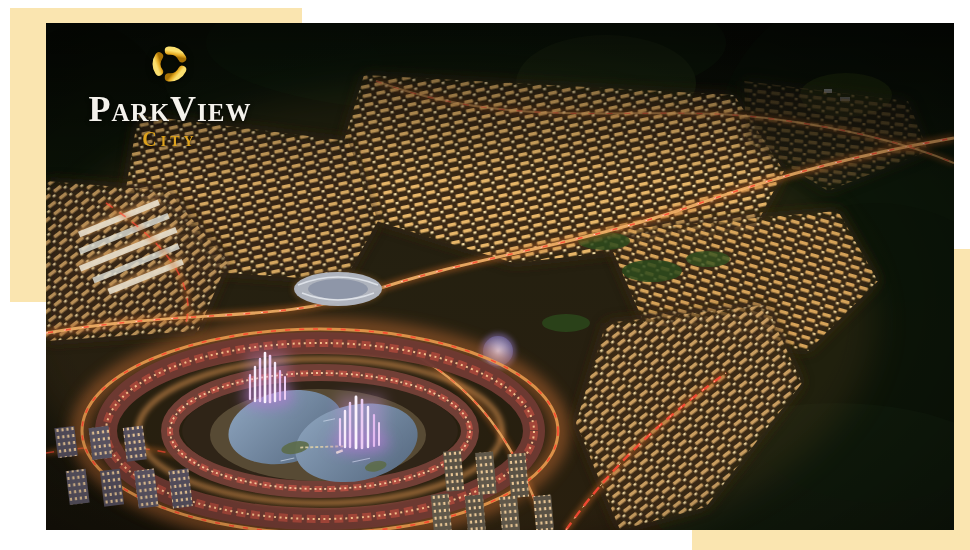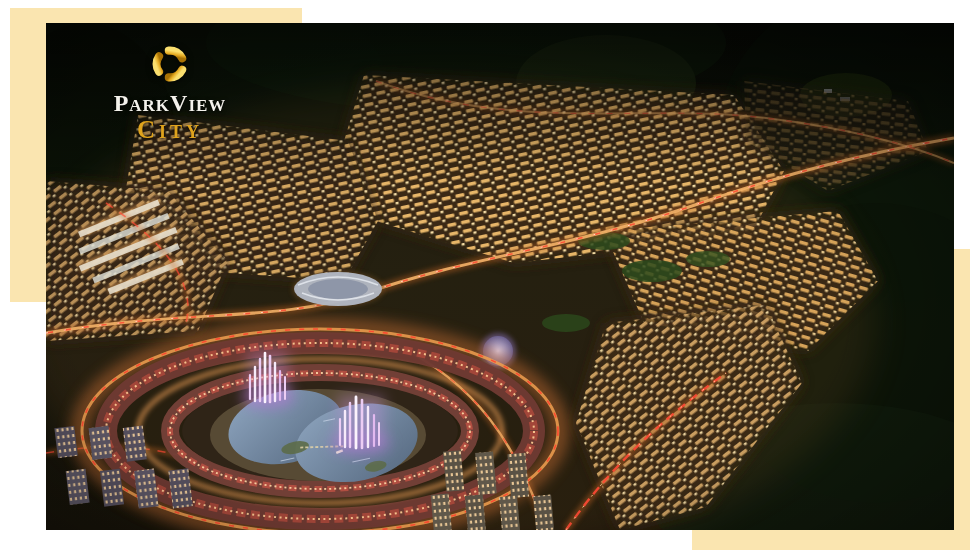--- a/index.html
+++ b/index.html
@@ -8,23 +8,23 @@
        font-family:"Liberation Serif", serif;}
   .canvas{position:relative;width:970px;height:550px;background:var(--page-bg,#ffffff);}
   .decor{position:absolute;background:var(--decor-cream,#fae5b0);}
   .decor.tl{left:10px;top:8px;width:292px;height:294px;}
   .decor.br{left:692px;top:249px;width:278px;height:301px;}
   .hero{position:absolute;left:46px;top:23px;width:908px;height:507px;overflow:hidden;background:#0d1109;}
   .hero svg.scene{display:block;}
   .logo{position:absolute;left:44px;top:18px;width:160px;display:flex;flex-direction:column;
         align-items:center;gap:2px;user-select:none;}
   .logo .mark{width:46px;height:46px;margin-bottom:2px;filter:drop-shadow(0 1px 3px rgba(0,0,0,.7));}
-  .logo .name{font-variant:small-caps;font-size:24px;line-height:1;letter-spacing:1px;
+  .logo .name{font-variant:small-caps;font-size:36px;line-height:1;letter-spacing:1px;
         color:var(--brand-white,#f5f3ee);text-shadow:0 1px 4px rgba(0,0,0,.85);font-weight:600;text-align:right;}
-  .logo .city{font-variant:small-caps;font-size:25px;line-height:1;letter-spacing:4px;
+  .logo .city{font-variant:small-caps;font-size:20px;line-height:1;letter-spacing:4px;
         color:var(--brand-gold,#dfa31d);text-shadow:0 1px 3px rgba(0,0,0,.8);font-weight:700;}
 </style>
 </head>
 <body>
 
 <div class="canvas">
   <div class="decor tl"></div>
   <div class="decor br"></div>
 
   <div class="hero">

